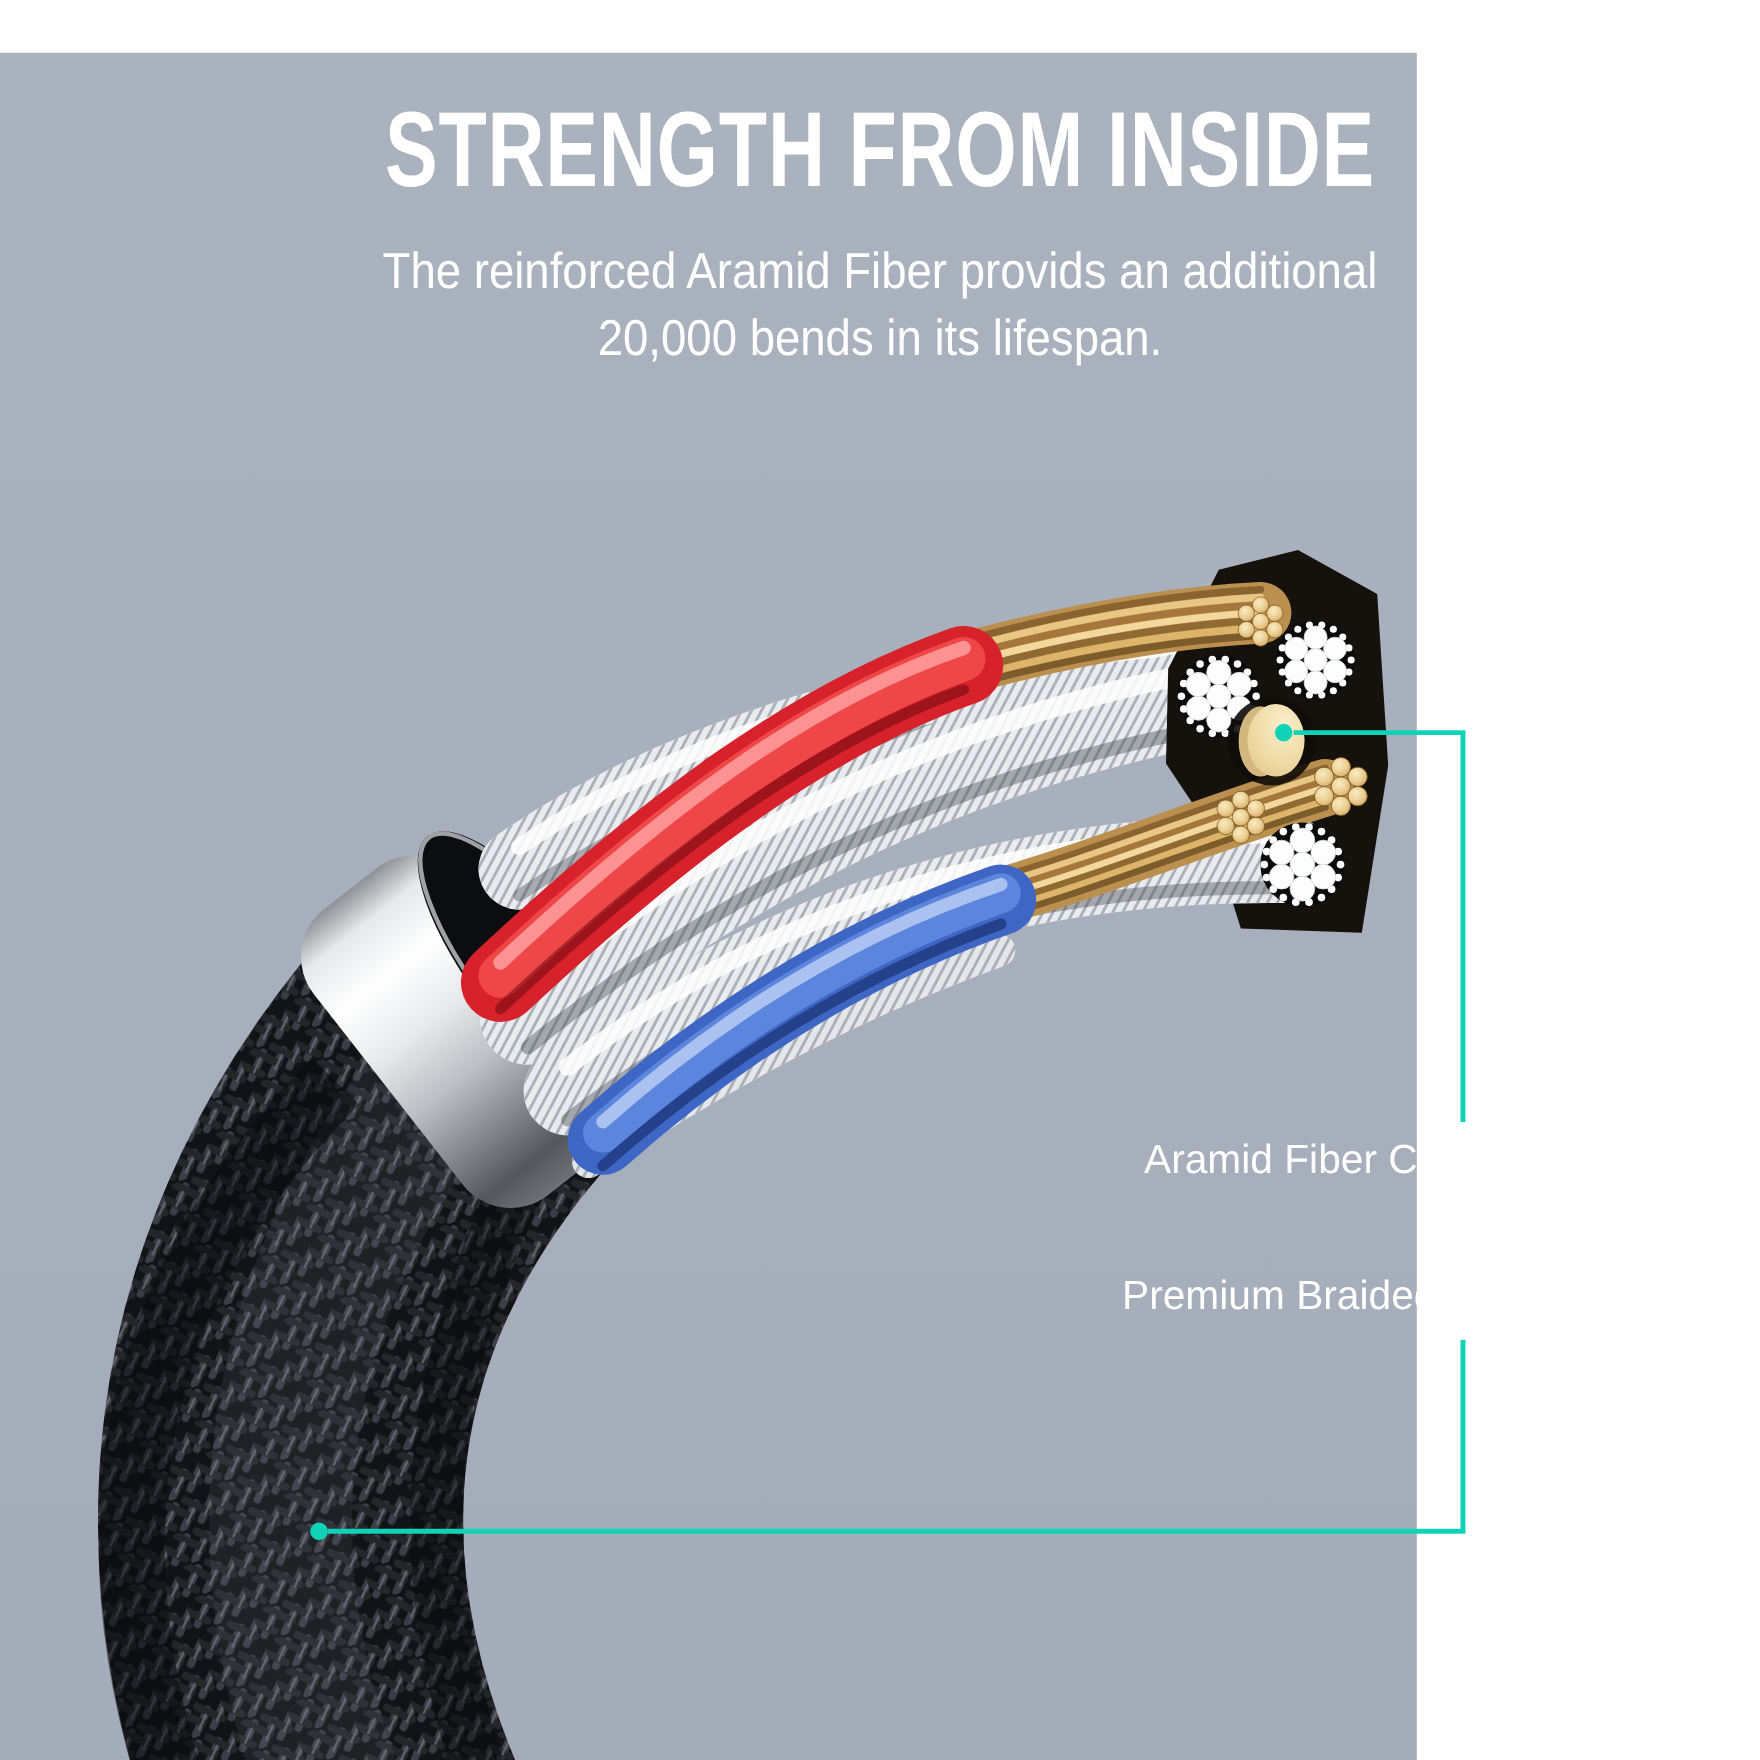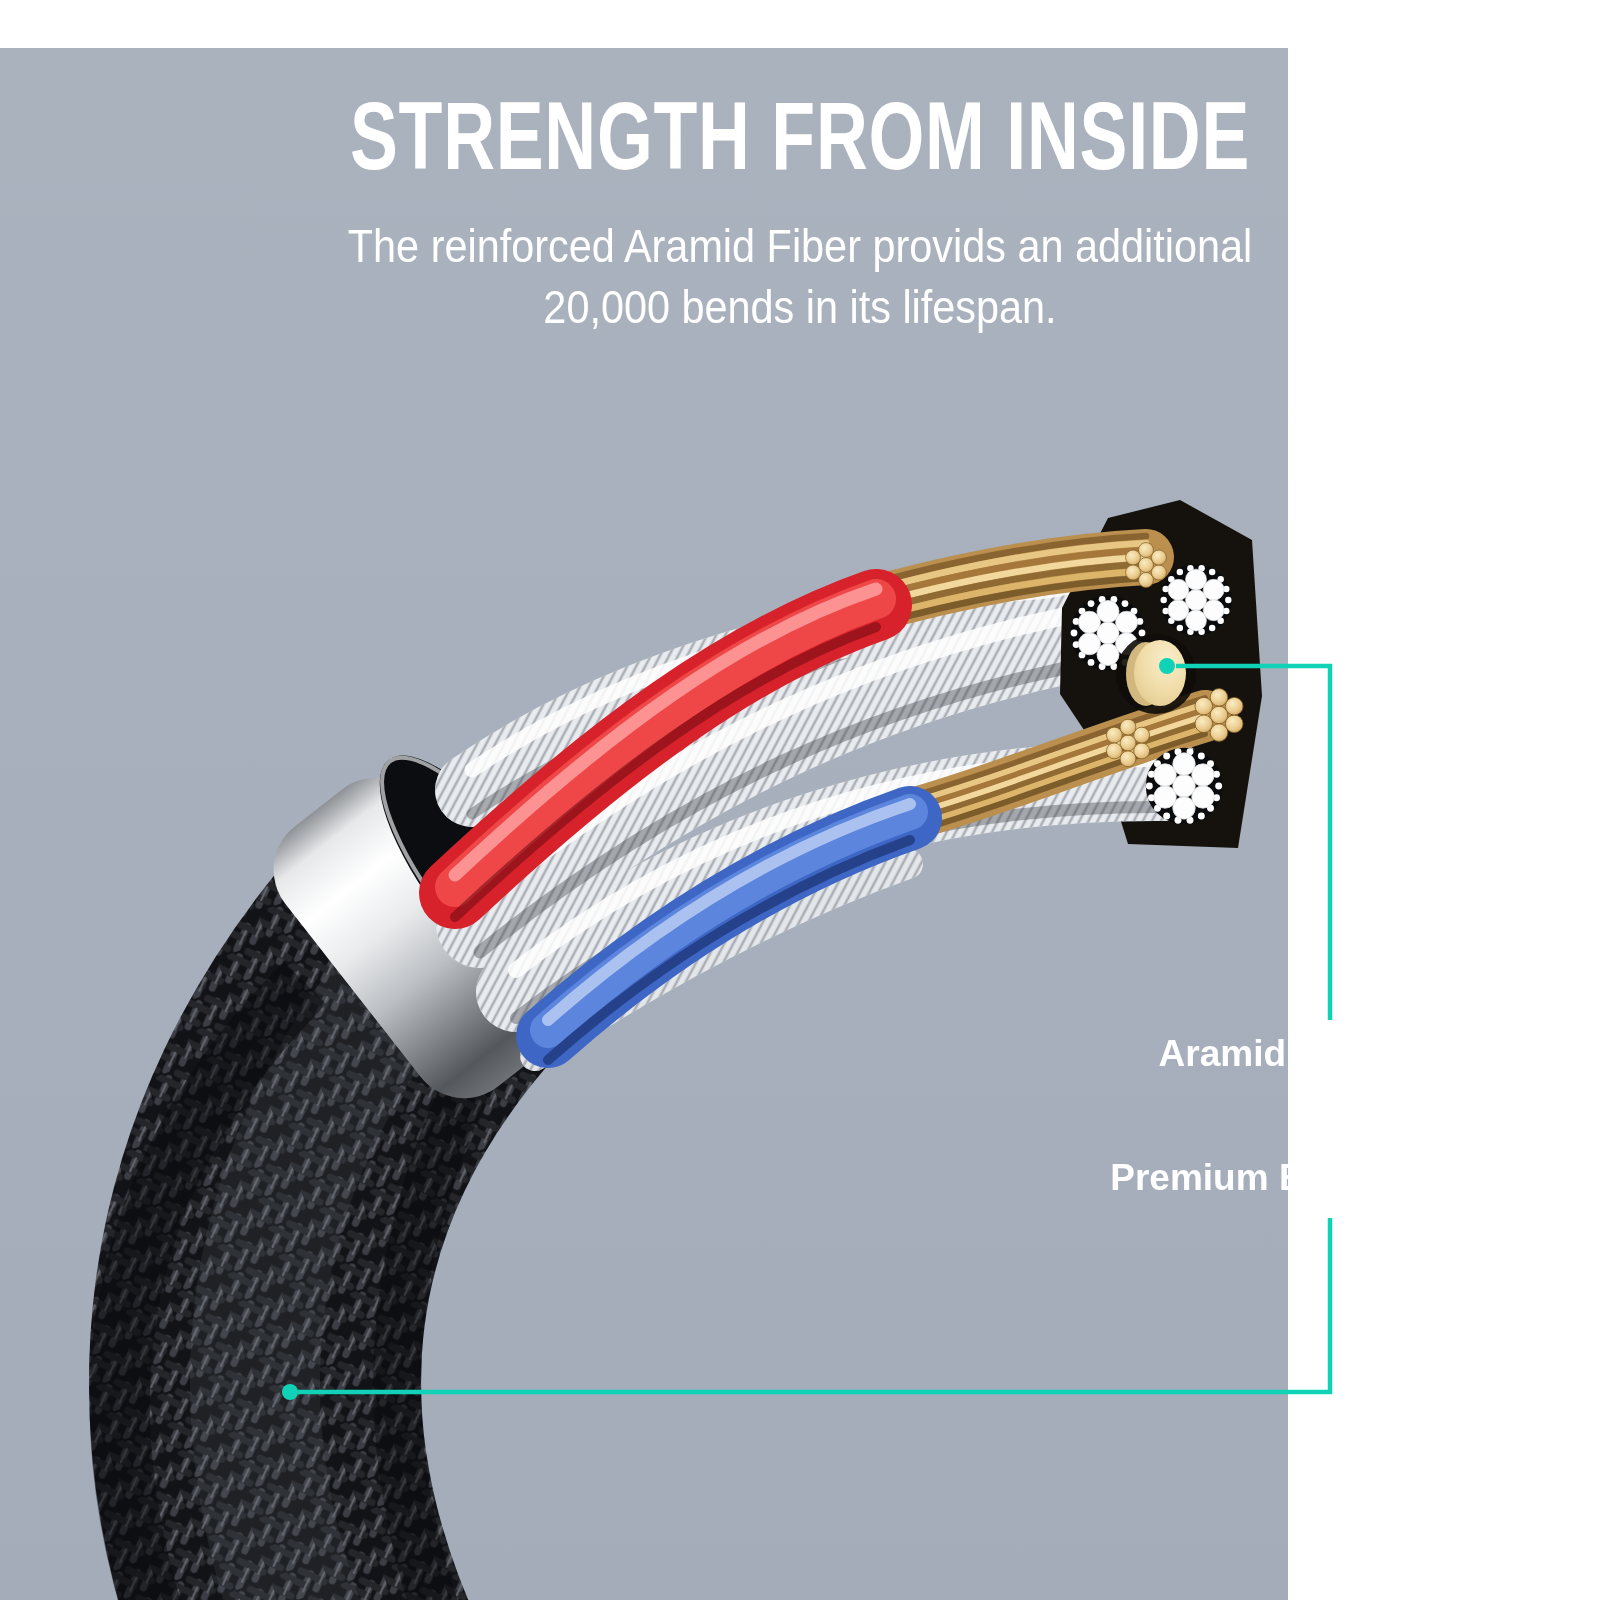--- a/index.html
+++ b/index.html
@@ -6,22 +6,22 @@
     font-family:"Liberation Sans", sans-serif;}
   .stage{position:absolute;inset:0;width:1288px;height:1600px;
     background:linear-gradient(180deg,#a9b2bd 0%,#a6afbb 55%,#a3acb8 100%);margin-top:48px;}
   .title{position:absolute;top:36px;left:0;width:1600px;text-align:center;
     color:#ffffff;font-size:97px;font-weight:700;line-height:104px;
     letter-spacing:1px;transform:scaleX(.74);transform-origin:50% 50%;white-space:nowrap;}
   .subtitle{position:absolute;top:168px;left:0;width:1600px;text-align:center;
     color:#ffffff;font-size:46px;font-weight:400;line-height:61px;
     transform:scaleX(.90);transform-origin:50% 50%;}
   .cable-svg{position:absolute;inset:0;}
-  .callout-label{position:absolute;color:#ffffff;font-size:37px;font-weight:700;
-    line-height:44px;text-align:center;white-space:nowrap;}
+  .callout-label{position:absolute;color:#ffffff;font-size:37px;font-weight:400;
+    line-height:44px;text-align:left;white-space:nowrap;}
   .label-aramid{left:1040px;width:560px;top:984px;}
   .label-nylon{left:1020px;width:600px;top:1108px;}
 </style>
 </head>
 <body>
 
 <div class="stage">
 
   <div class="title">STRENGTH FROM INSIDE</div>
   <div class="subtitle">

